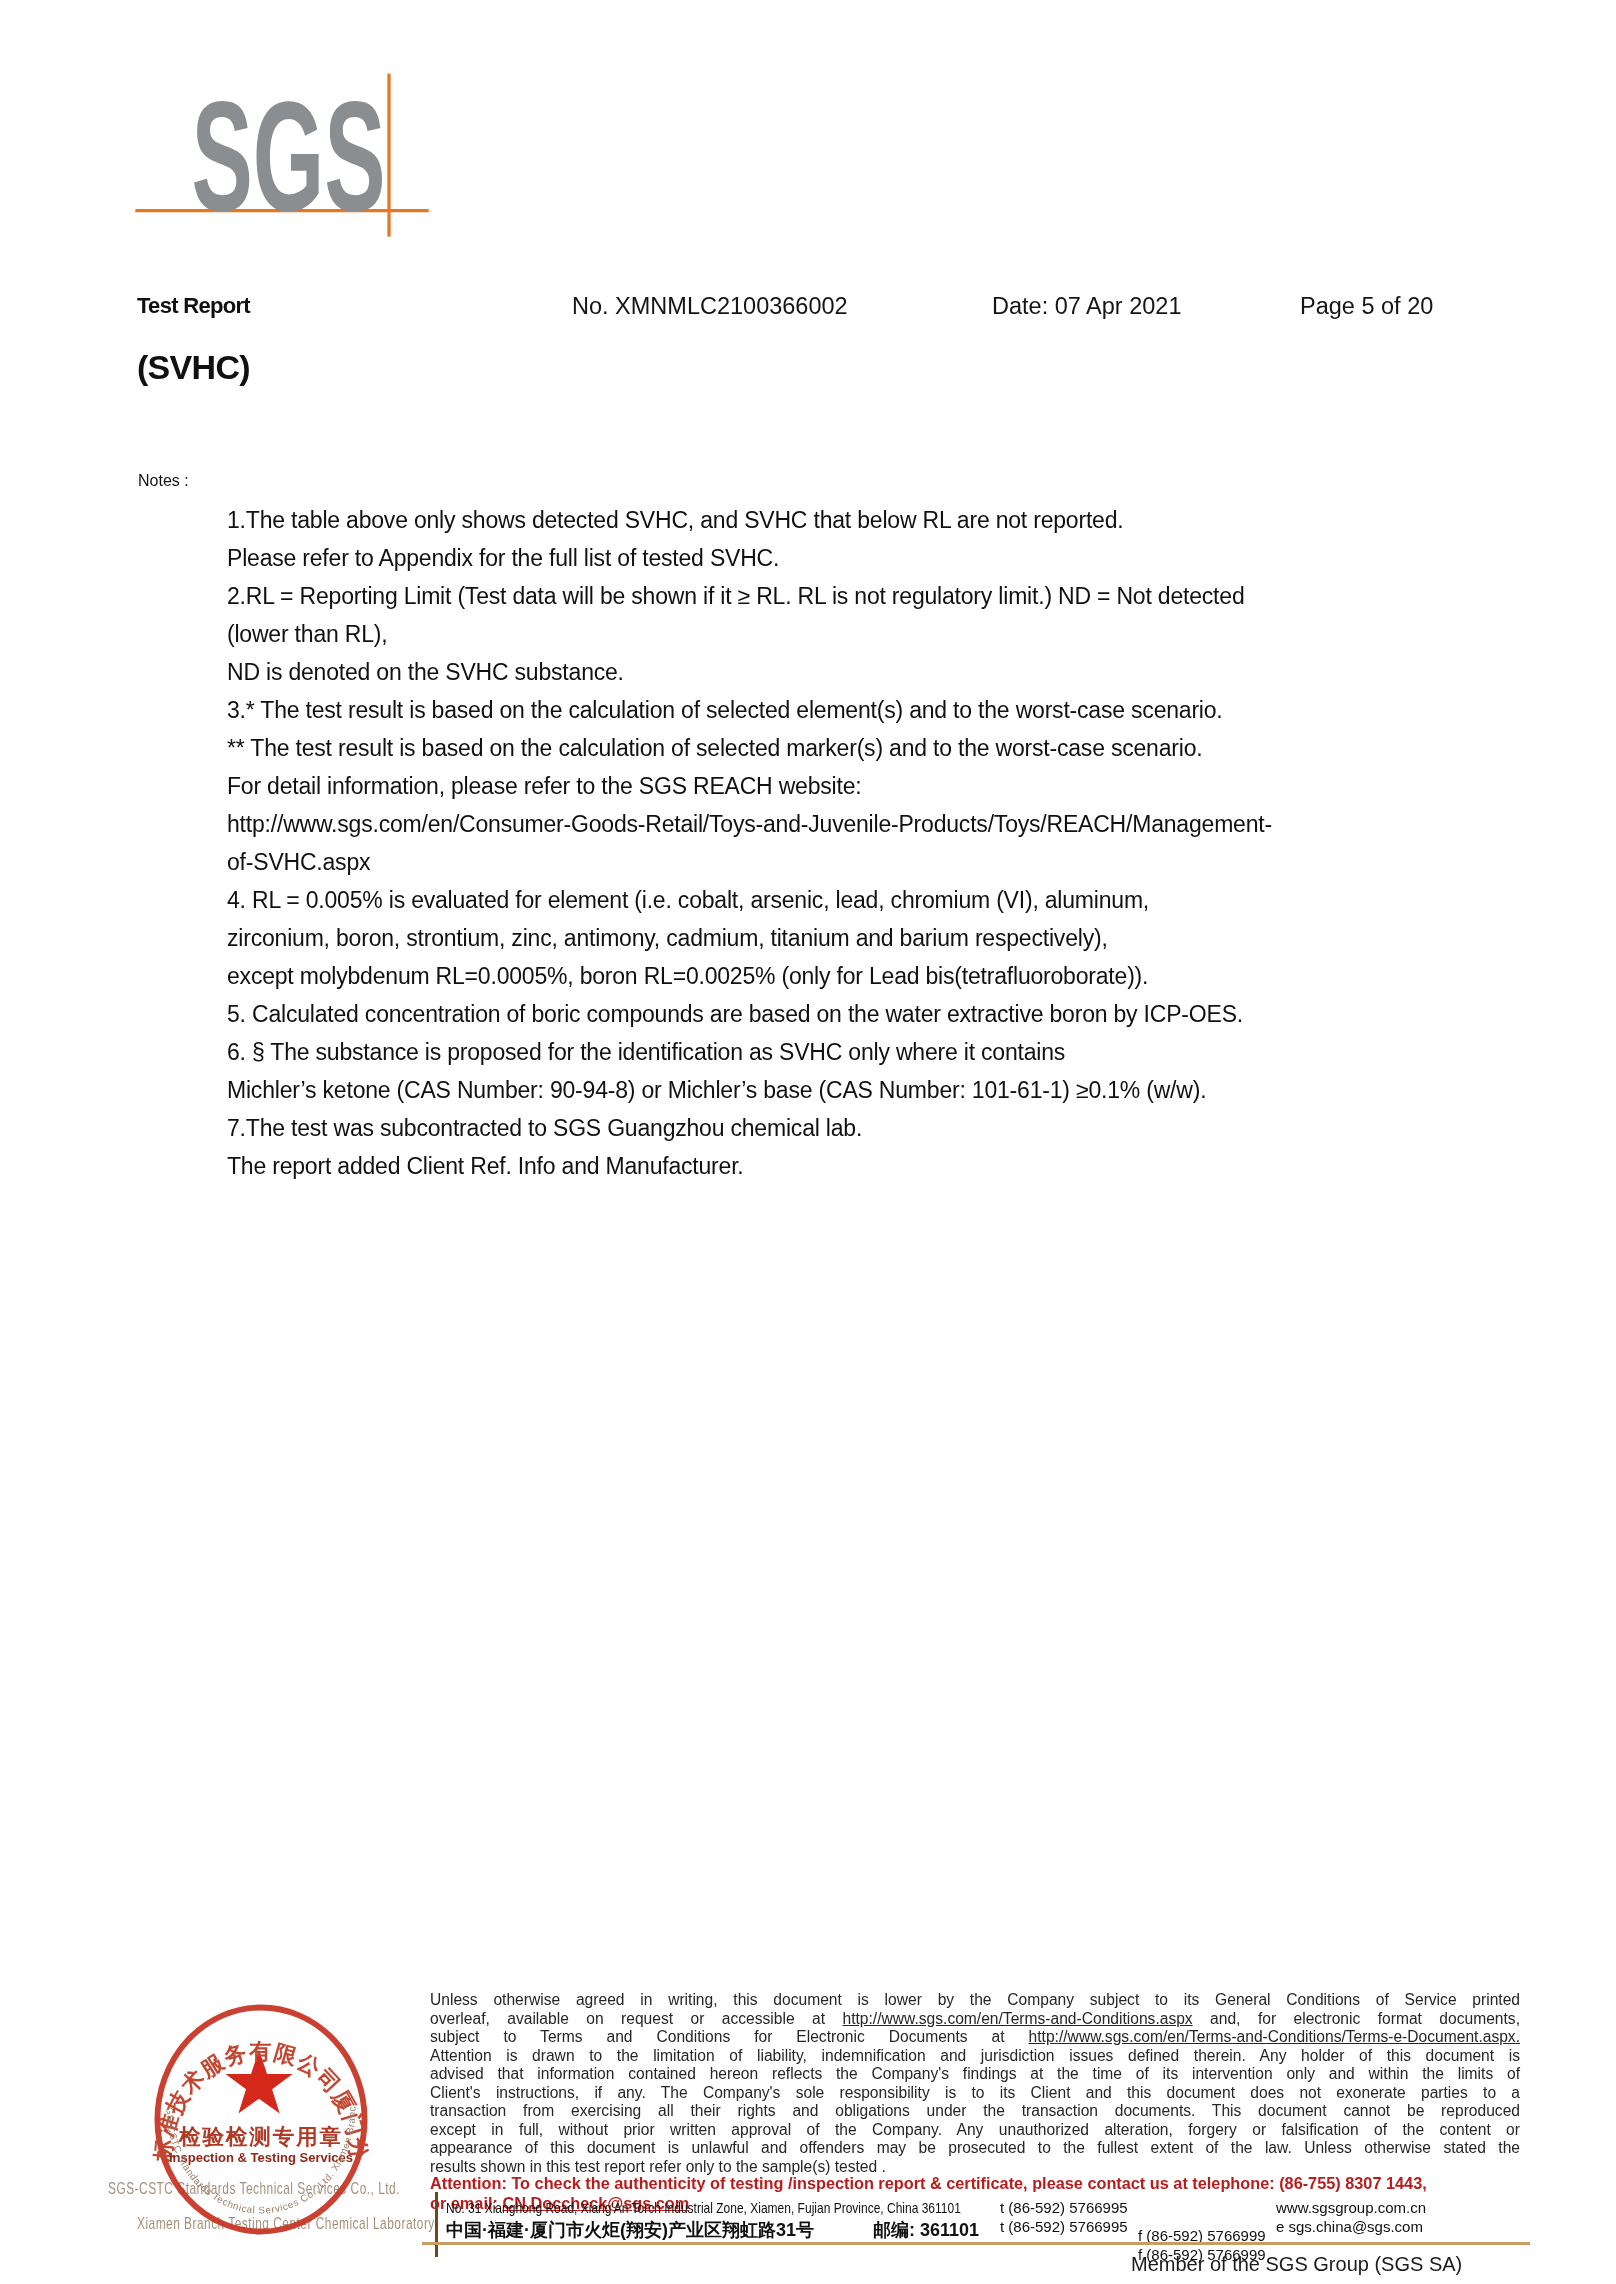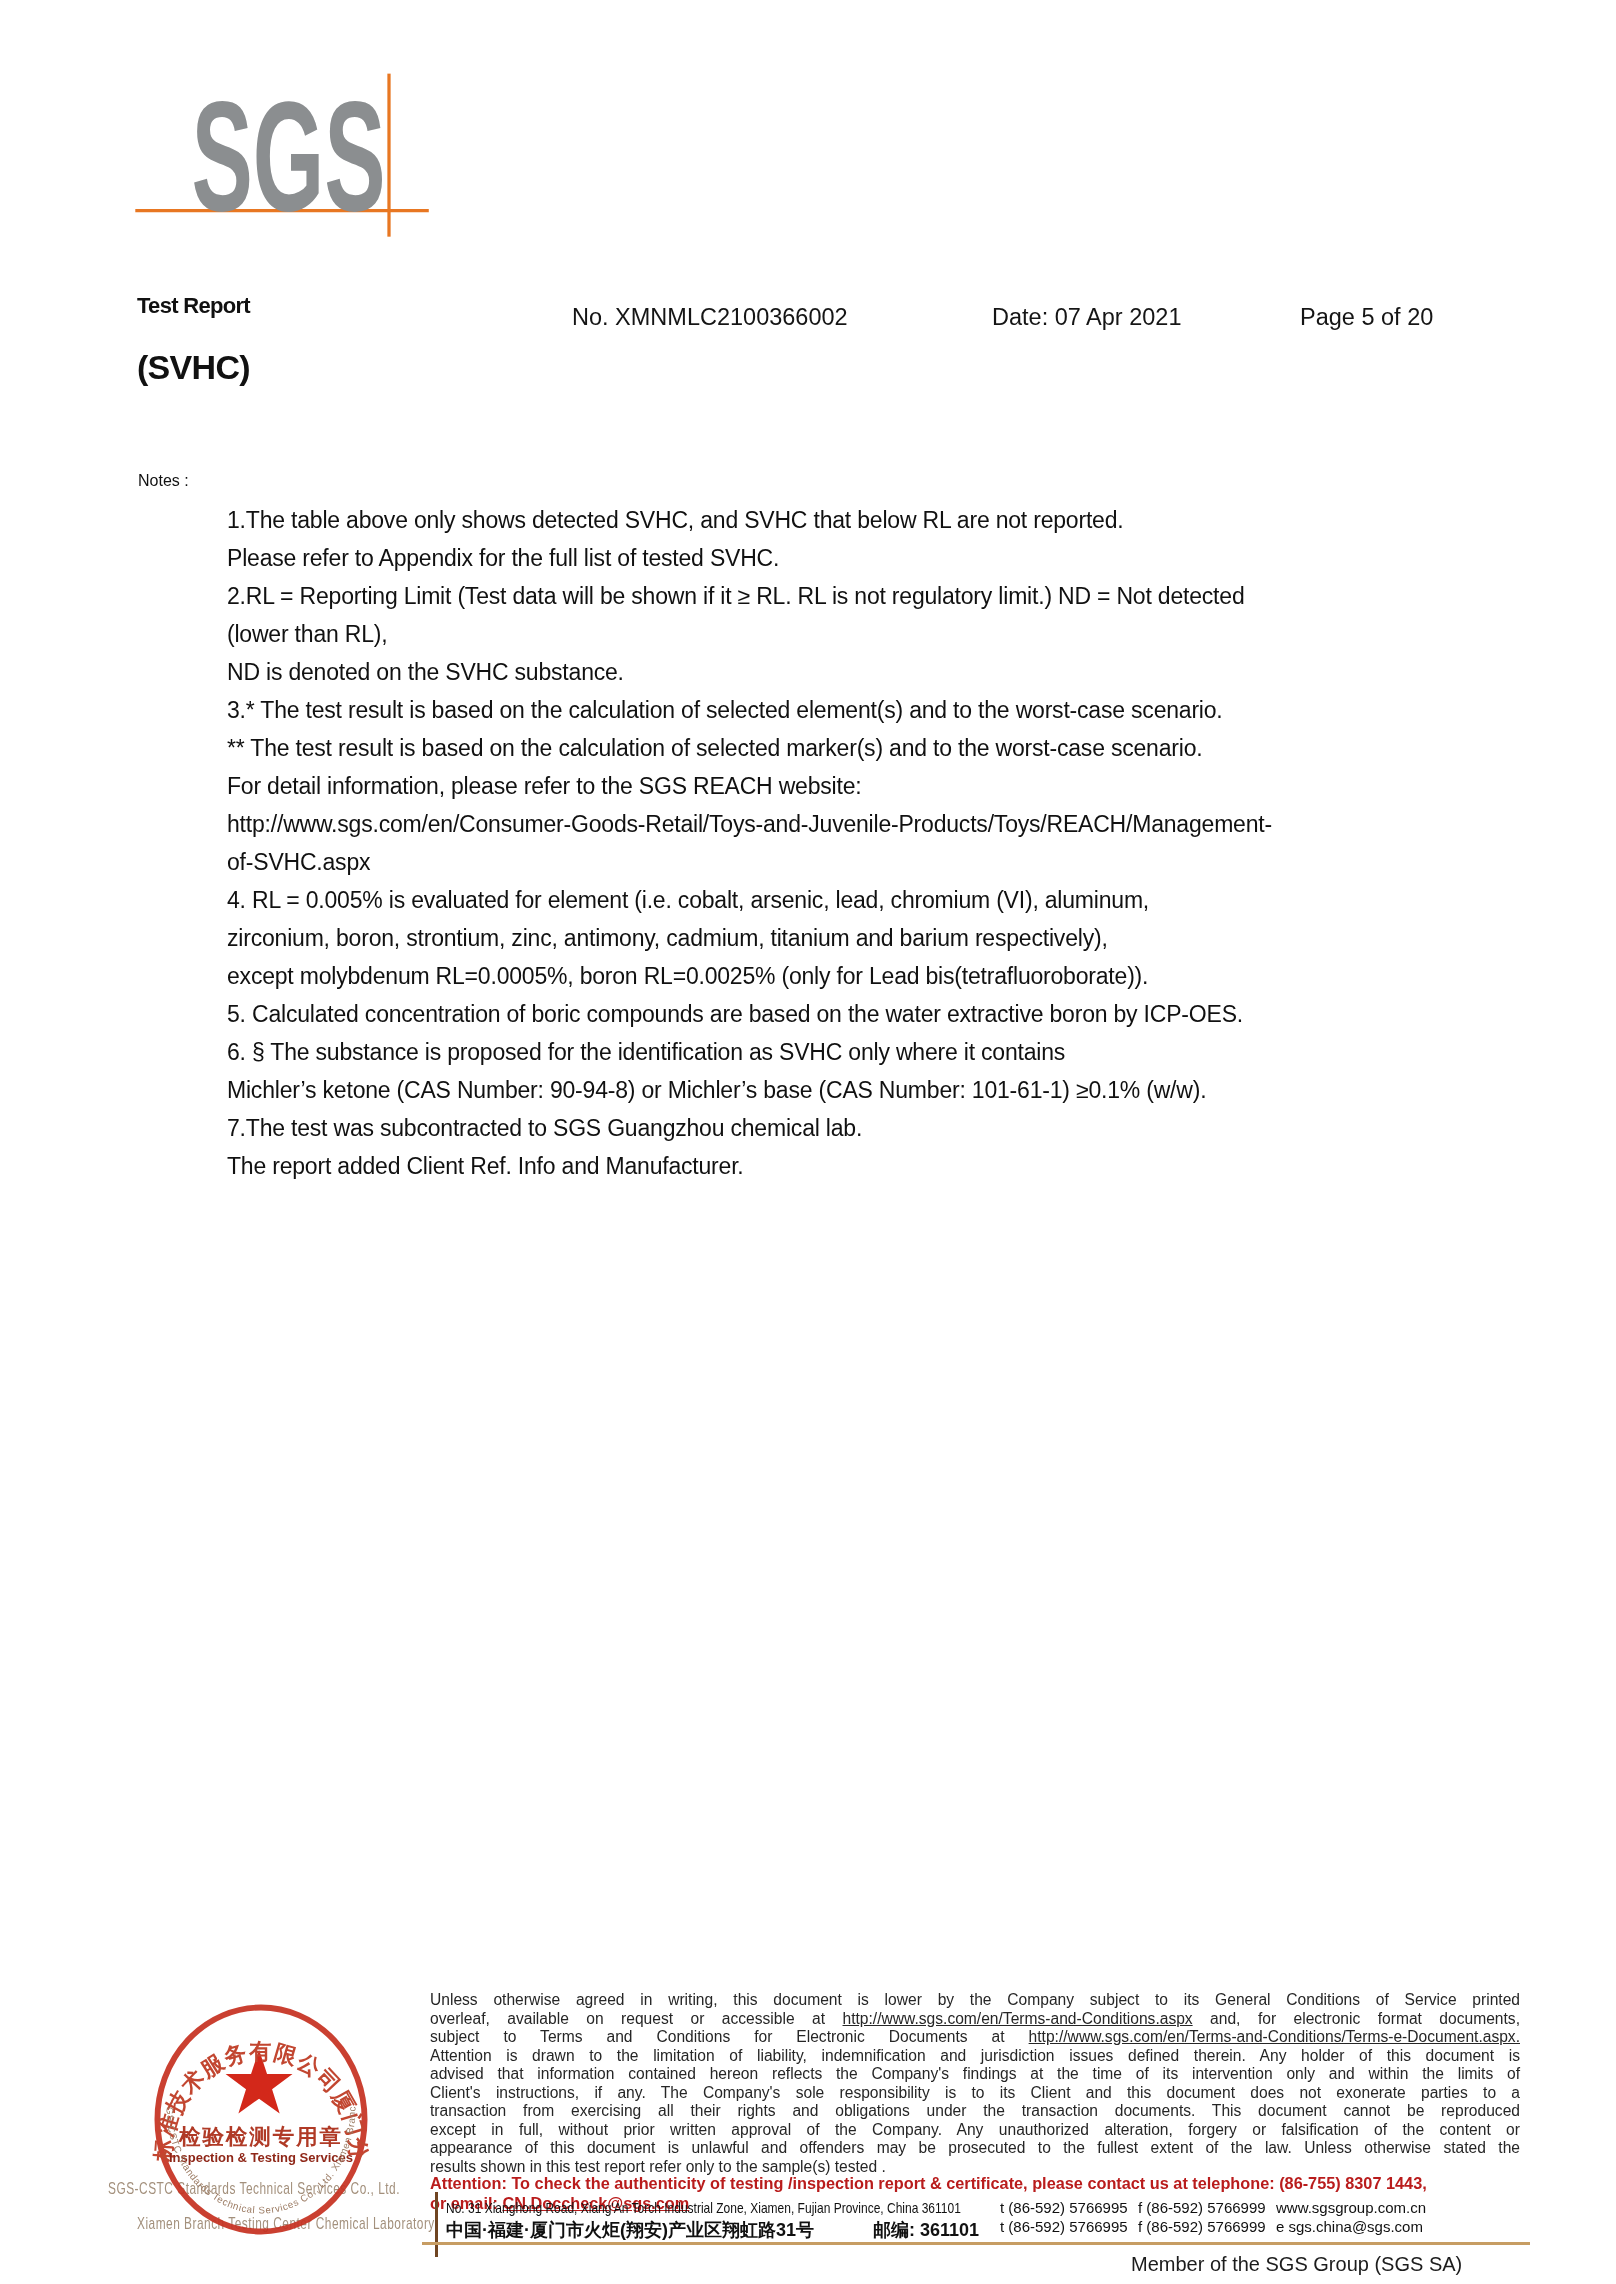--- a/index.html
+++ b/index.html
@@ -6,21 +6,21 @@
   .page{
     position:relative;width:1616px;height:2284px;background:#ffffff;
     font-family:"Liberation Sans", sans-serif;color:#111;overflow:hidden;
   }
   
   .logo{position:absolute;left:134px;top:69px;width:300px;height:171px;}
   .logo text{font-family:"Liberation Sans",sans-serif;font-weight:bold;fill:#8b8e90;}
   
   .title-line1{position:absolute;left:137px;top:293px;font-size:22px;font-weight:bold;letter-spacing:-0.7px;}
   .title-line2{position:absolute;left:137px;top:348px;font-size:34px;font-weight:bold;letter-spacing:-0.7px;}
-  .hdr{position:absolute;top:304px;font-size:23.5px;color:#151515;white-space:nowrap;}
+  .hdr{position:absolute;top:293px;font-size:23.5px;color:#151515;white-space:nowrap;}
   .hdr-no{left:572px;}
   .hdr-date{left:992px;}
   .hdr-page{left:1300px;}
   
   .notes-heading{position:absolute;left:138px;top:472px;font-size:16px;}
   .notes{position:absolute;left:227px;top:507px;width:1277px;}
   .note-line{height:38px;font-size:23px;white-space:nowrap;letter-spacing:-0.2px;}
   
   .company-line{position:absolute;color:#a3907c;font-size:17px;white-space:nowrap;
     transform:scaleX(0.7);transform-origin:left top;letter-spacing:0.7px;}
@@ -40,21 +40,21 @@
   .attn-2{top:2194px;}
   .u{text-decoration:underline;}
   .addr-divider{position:absolute;left:435px;top:2192px;width:2.6px;height:65px;background:#6f4522;}
   .addr-row{position:absolute;left:446px;width:1082px;white-space:nowrap;color:#101010;}
   .addr-en{top:2199px;font-size:15px;}
   .addr-cn{top:2218px;font-size:18px;font-weight:bold;}
   .addr-item{position:absolute;top:0;}
   .addr-main-en{left:0;transform:scaleX(0.8);transform-origin:left top;}
   .addr-post{left:427px;}
   .addr-tel{left:554px;font-weight:normal;font-size:15px;}
-  .addr-fax{left:692px;font-weight:normal;font-size:15px;}
+  .addr-fax{left:692px;font-weight:normal;font-size:15px;margin-top:28px;}
   .addr-web{left:830px;font-weight:normal;font-size:15px;}
   .addr-email{left:830px;font-weight:normal;font-size:15px;}
   .footer-rule{position:absolute;left:422px;top:2242px;width:1108px;height:3.3px;background:#c79d63;}
   .member{position:absolute;left:1131px;top:2253px;font-size:20px;color:#1c1c1c;white-space:nowrap;}
 </style>
 </head>
 <body>
 
 <div class="page">
 

